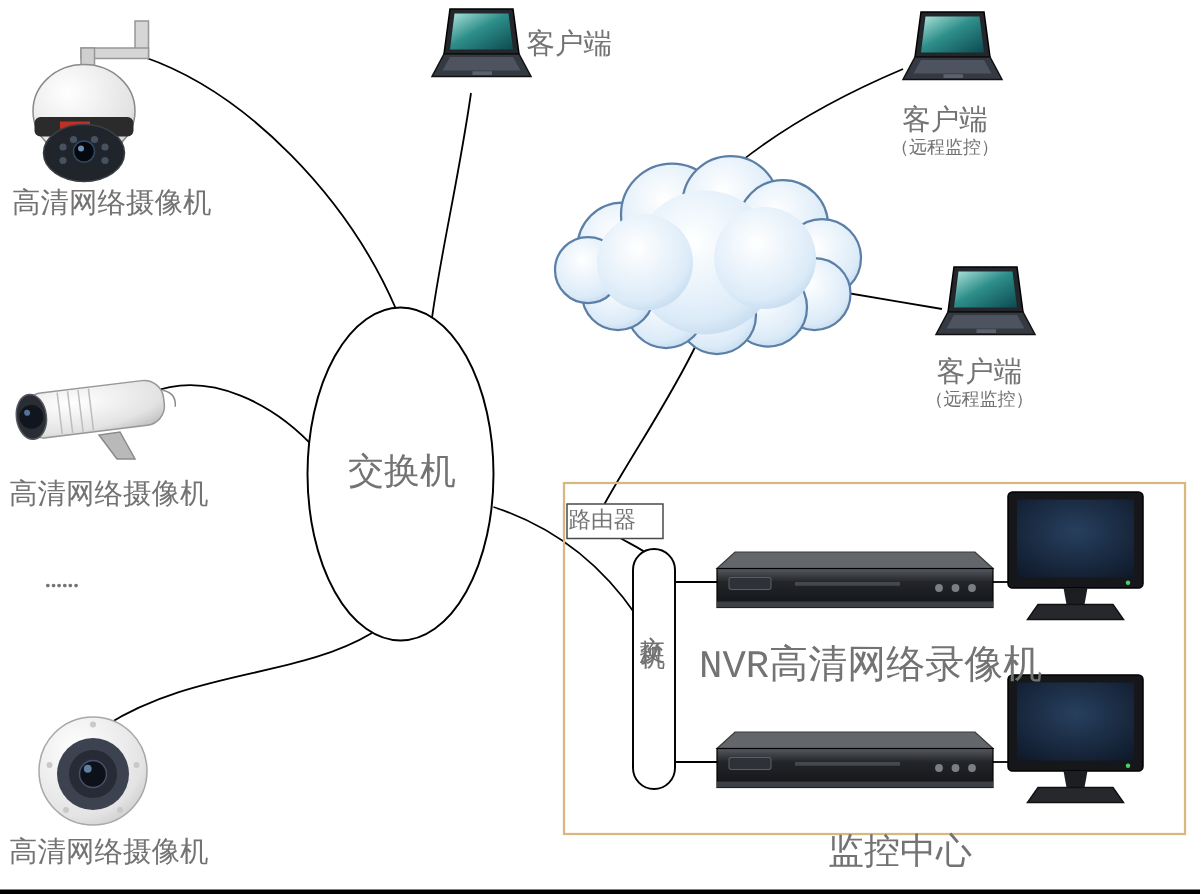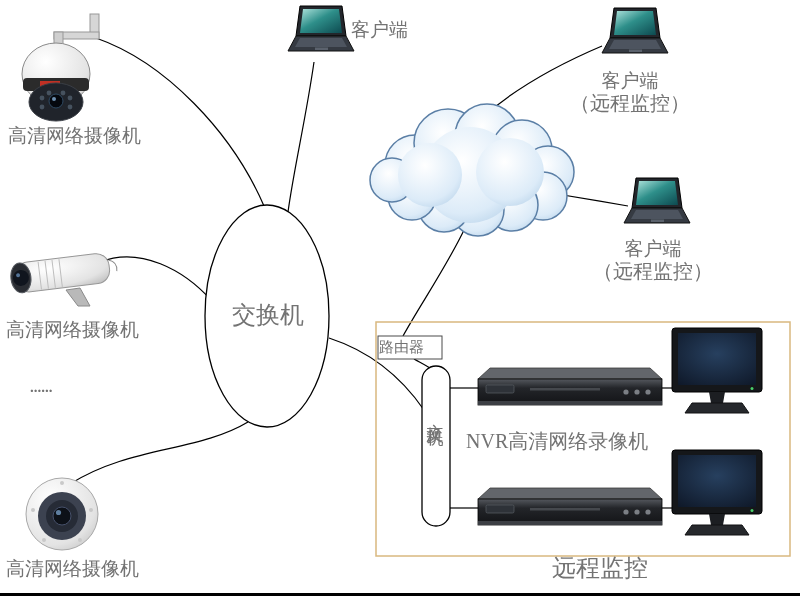--- a/index.html
+++ b/index.html
@@ -7,34 +7,34 @@
   .stage {
     position:relative; width:800px; height:596px; background:#fff;
     overflow:hidden;
     font-family:"Liberation Serif","DejaVu Serif",serif;
     border-bottom:3px solid #000;
   }
   svg.art { position:absolute; left:0; top:0; }
   .lbl { position:absolute; color:#737373; white-space:nowrap; line-height:1.15; }
   .ctr { text-align:center; }
   .fs19 { font-size:19px; }
-  .fs18 { font-size:20px;font-family:Liberation Serif, serif; }
+  .fs18 { font-size:12px;font-family:Liberation Serif, serif; }
   #lb-cam1 { left:8px;  top:125px; }
   #lb-client-top { left:351px; top:19px; }
   #lb-cw1a { left:565px; top:70px;  width:130px; }
   #lb-cw1b { left:555px; top:92px;  width:150px; }
   #lb-inet { left:391px; top:166px; font-size:26px; font-weight:bold; letter-spacing:1.5px;
              font-family:"Liberation Sans","DejaVu Sans",sans-serif; }
   #lb-cw2a { left:588px; top:238px; width:130px; }
   #lb-cw2b { left:578px; top:260px; width:150px; }
   #lb-cam2 { left:6px;  top:319px; }
   #lb-sw   { left:205px; top:302px; width:126px; font-size:24px; }
   #lb-cam3 { left:6px;  top:558px; }
   #lb-mc   { left:520px; top:555px; width:160px; font-size:24px; }
-  #lb-nvr  { left:466px; top:430px; font-size:20px; }
+  #lb-nvr  { left:466px; top:430px; font-size:26px;font-family:Liberation Mono, monospace; }
   #lb-router { left:379px; top:339px; width:42px; font-size:15px; }
   #lb-swv  { left:425px; top:410px; font-size:17px; letter-spacing:3px;
              writing-mode:vertical-rl; text-orientation:upright; }
   #lb-dots { left:30px; top:384px; width:6px; font-size:15px; line-height:7px;
              word-break:break-all; font-weight:bold; }
 </style>
 </head>
 <body>
 
 <div class="stage">
@@ -213,14 +213,14 @@
   <div class="lbl" id="lb-dots">......</div>
 
   <div class="lbl fs19" id="lb-cam3">高清网络摄像机</div>
 
   <div class="lbl ctr" id="lb-router">路由器</div>
 
   <div class="lbl" id="lb-swv">交换机</div>
 
   <div class="lbl" id="lb-nvr">NVR高清网络录像机</div>
 
-  <div class="lbl ctr" id="lb-mc">远程监控</div>
+  <div class="lbl ctr" id="lb-mc">监控中心</div>
 </div>
 
 </body></html>

